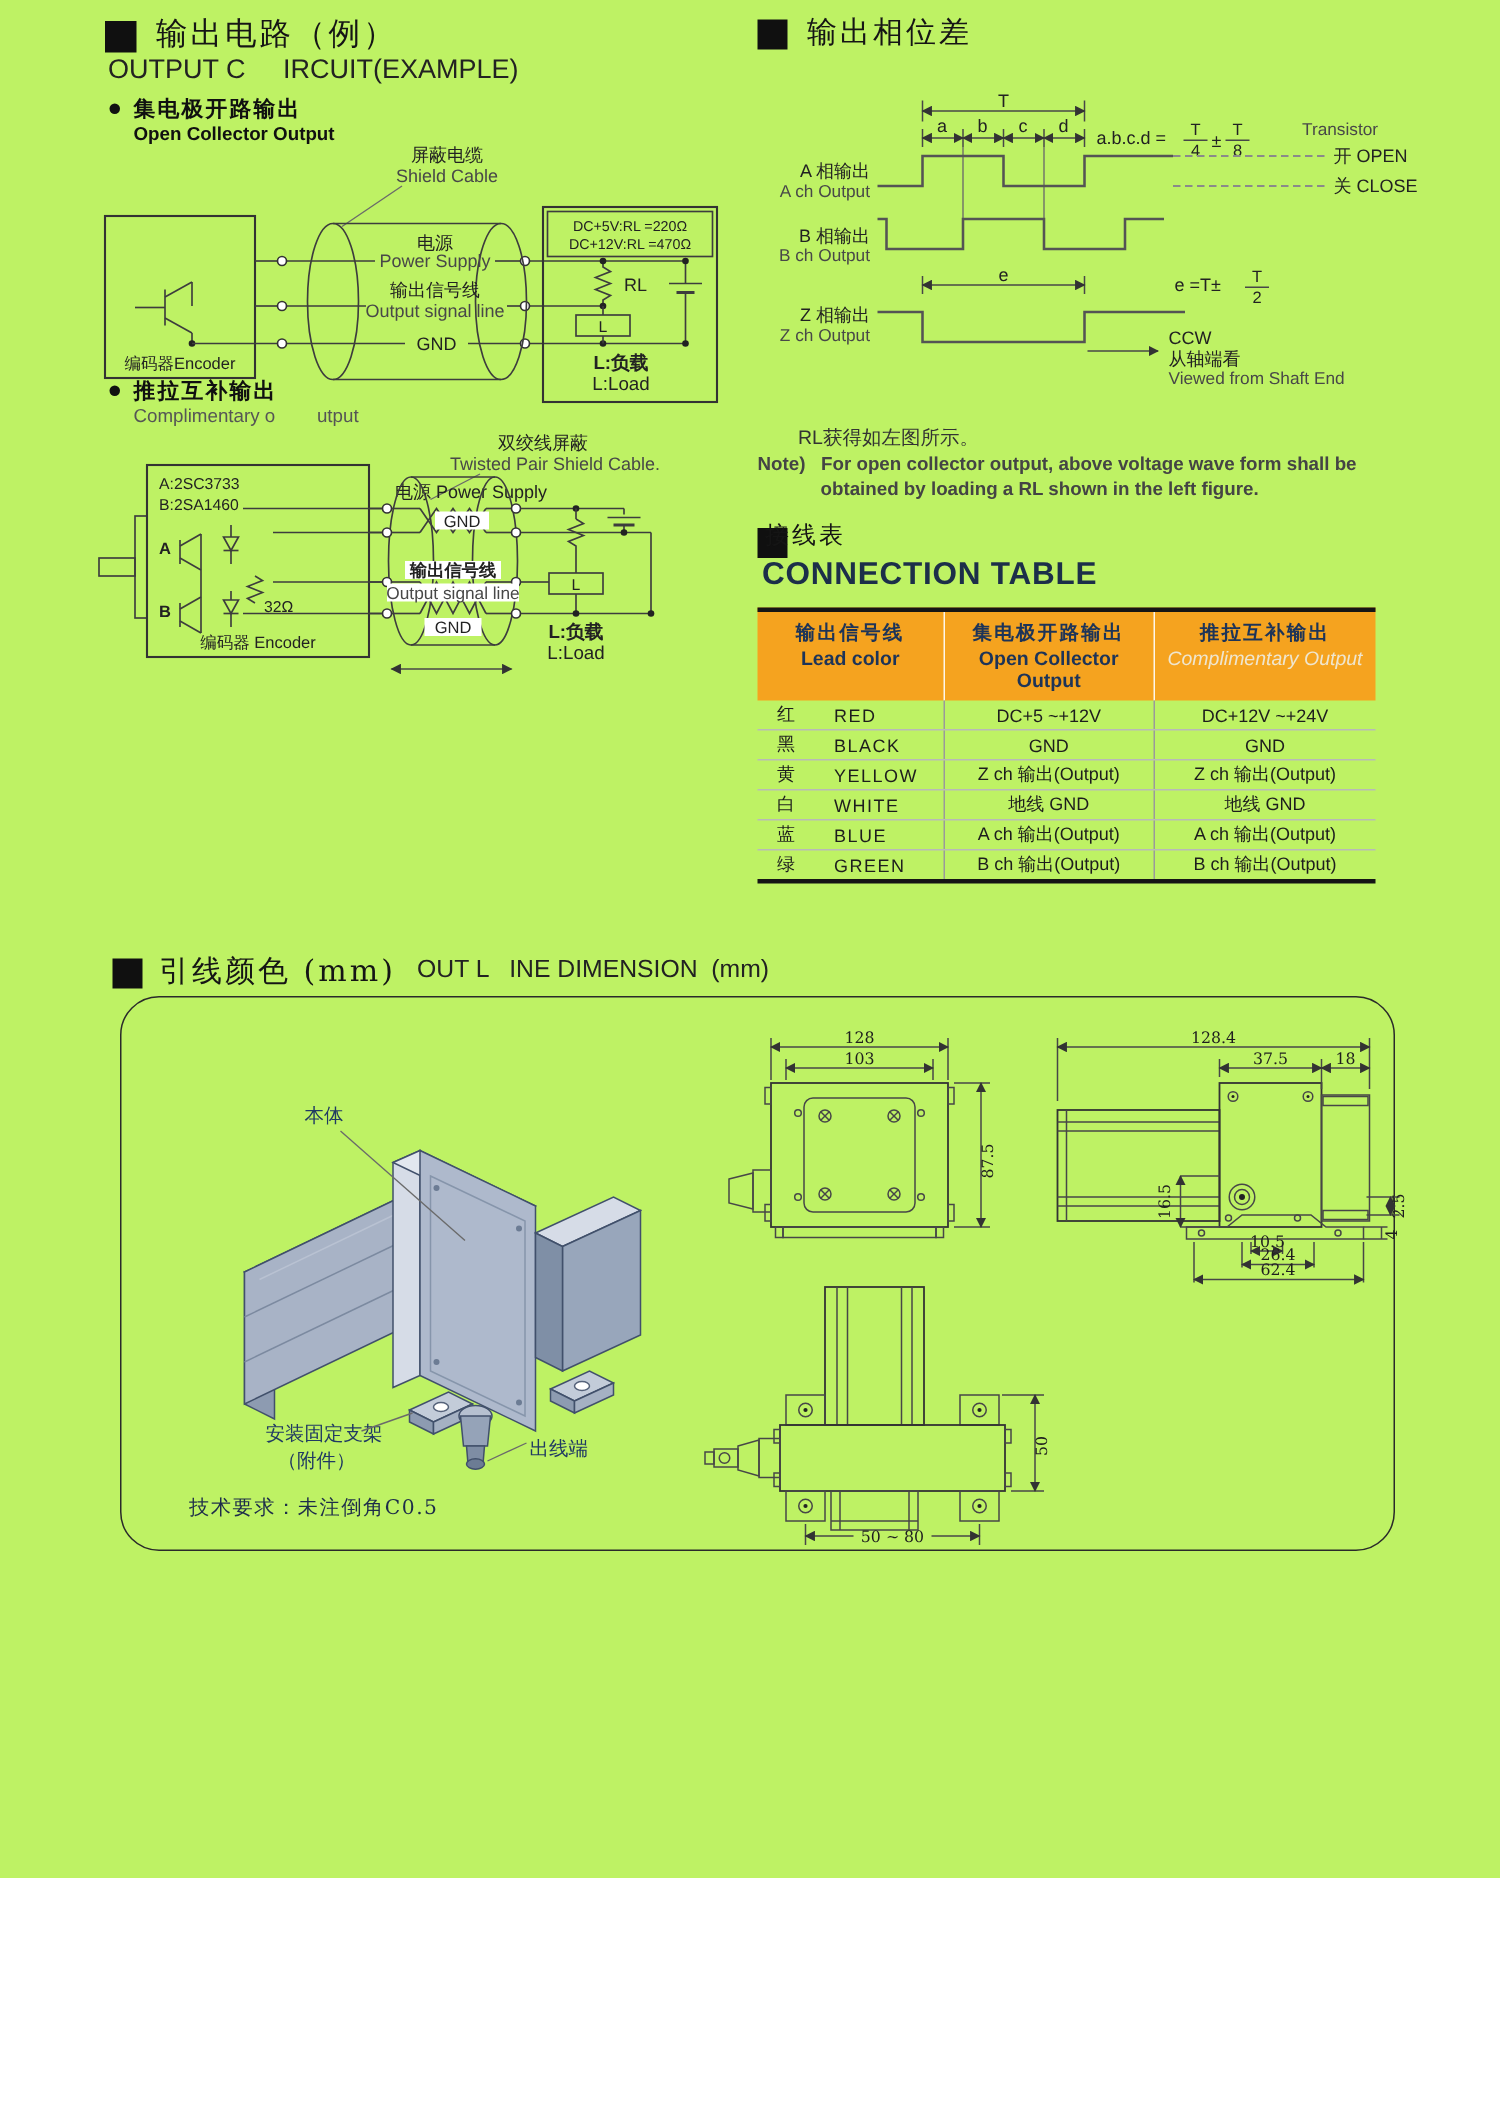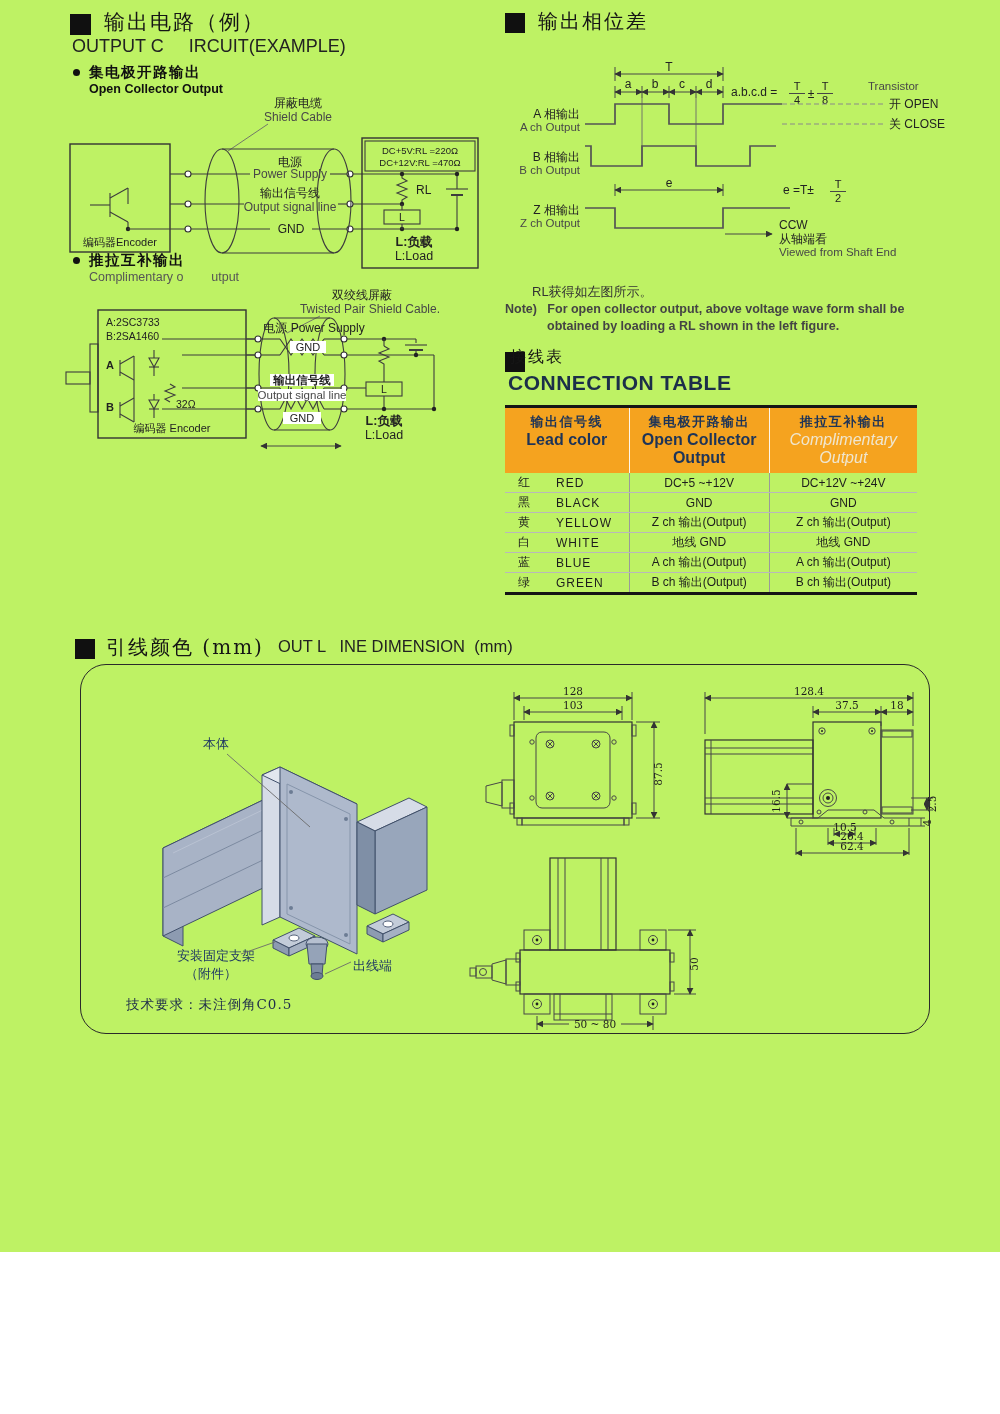--- a/index.html
+++ b/index.html
@@ -14,21 +14,21 @@
   .bhead-cn{font-weight:bold;font-size:14.5px;color:#101010;letter-spacing:1.5px;}
   .bhead-en{position:absolute;font-weight:bold;font-size:12.5px;color:#101010;white-space:pre;}
   .bhead-en2{position:absolute;font-size:12.5px;color:#555;white-space:pre;}
   .note{position:absolute;font-size:13px;color:#333;line-height:17px;white-space:pre;}
   .note-en{font-weight:600;color:#444;font-size:12.5px;}
   
   .conn{position:absolute;left:505px;top:405px;width:412px;}
   .thead{display:flex;background:#F5A31F;border-top:3px solid #151515;text-align:center;}
   .th{padding:5px 0 6px;}
   .th .c{font-size:13px;font-weight:bold;color:#1d3458;letter-spacing:1.5px;}
-  .th .e{font-size:16px;font-weight:bold;color:#1d3458;}
+  .th .e{font-size:13px;font-weight:bold;color:#1d3458;}
   .th.w3 .e{color:#EFE6CF;font-weight:normal;font-style:italic;}
   .w1{width:30%;}.w2{width:34%;}.w3{width:36%;box-sizing:border-box;}
   .thead .w2,.thead .w3{border-left:1px solid rgba(255,255,255,.9);box-sizing:border-box;}
   .tbody{border-bottom:3px solid #151515;}
   .tr{display:flex;align-items:stretch;height:19px;border-bottom:1px solid #b9b9b9;font-size:12px;color:#1d1d1d;}
   .tr:last-child{border-bottom:none;}
   .tr .w2,.tr .w3{border-left:1px solid #9a9a9a;display:flex;align-items:center;justify-content:center;box-sizing:border-box;}
   .lead{display:flex;align-items:center;padding-left:13px;letter-spacing:1px;box-sizing:border-box;}
   .lead .zh{width:38px;}
   

